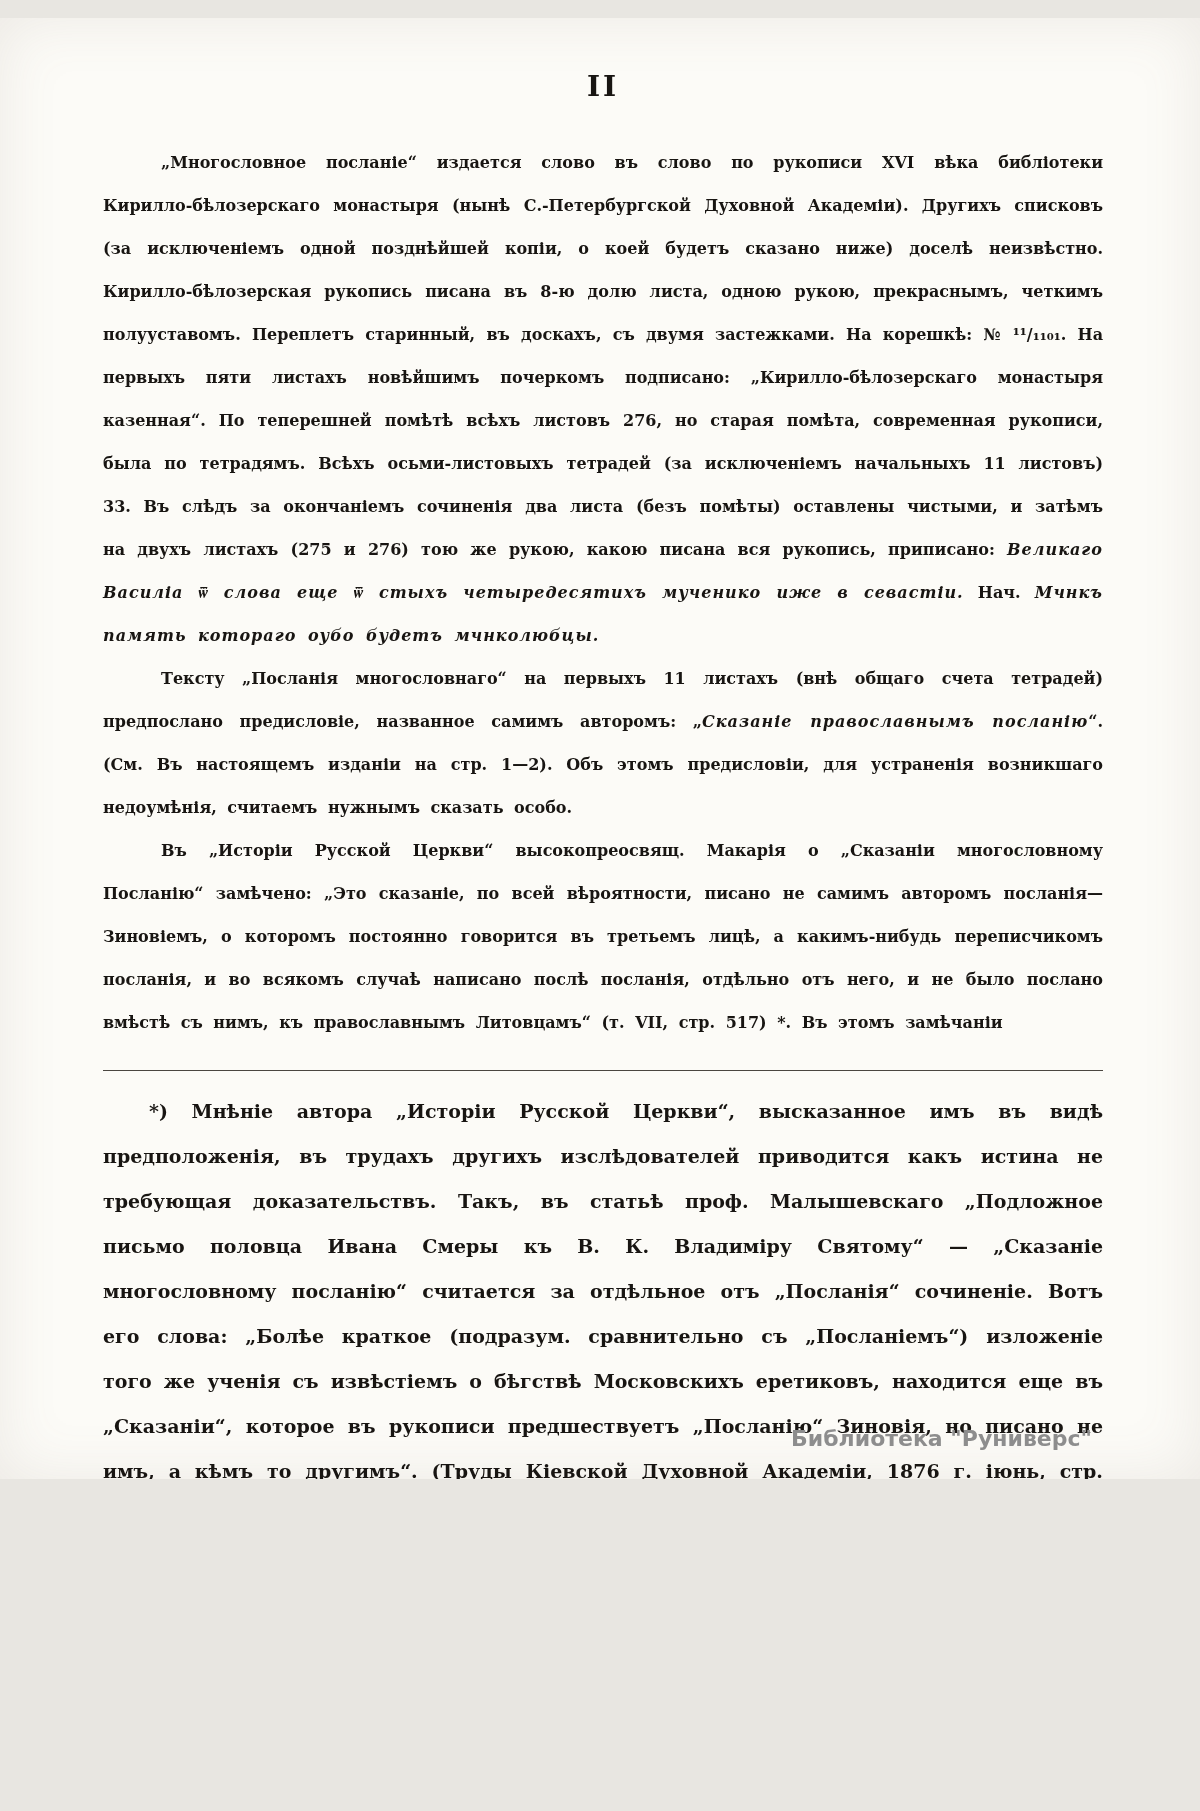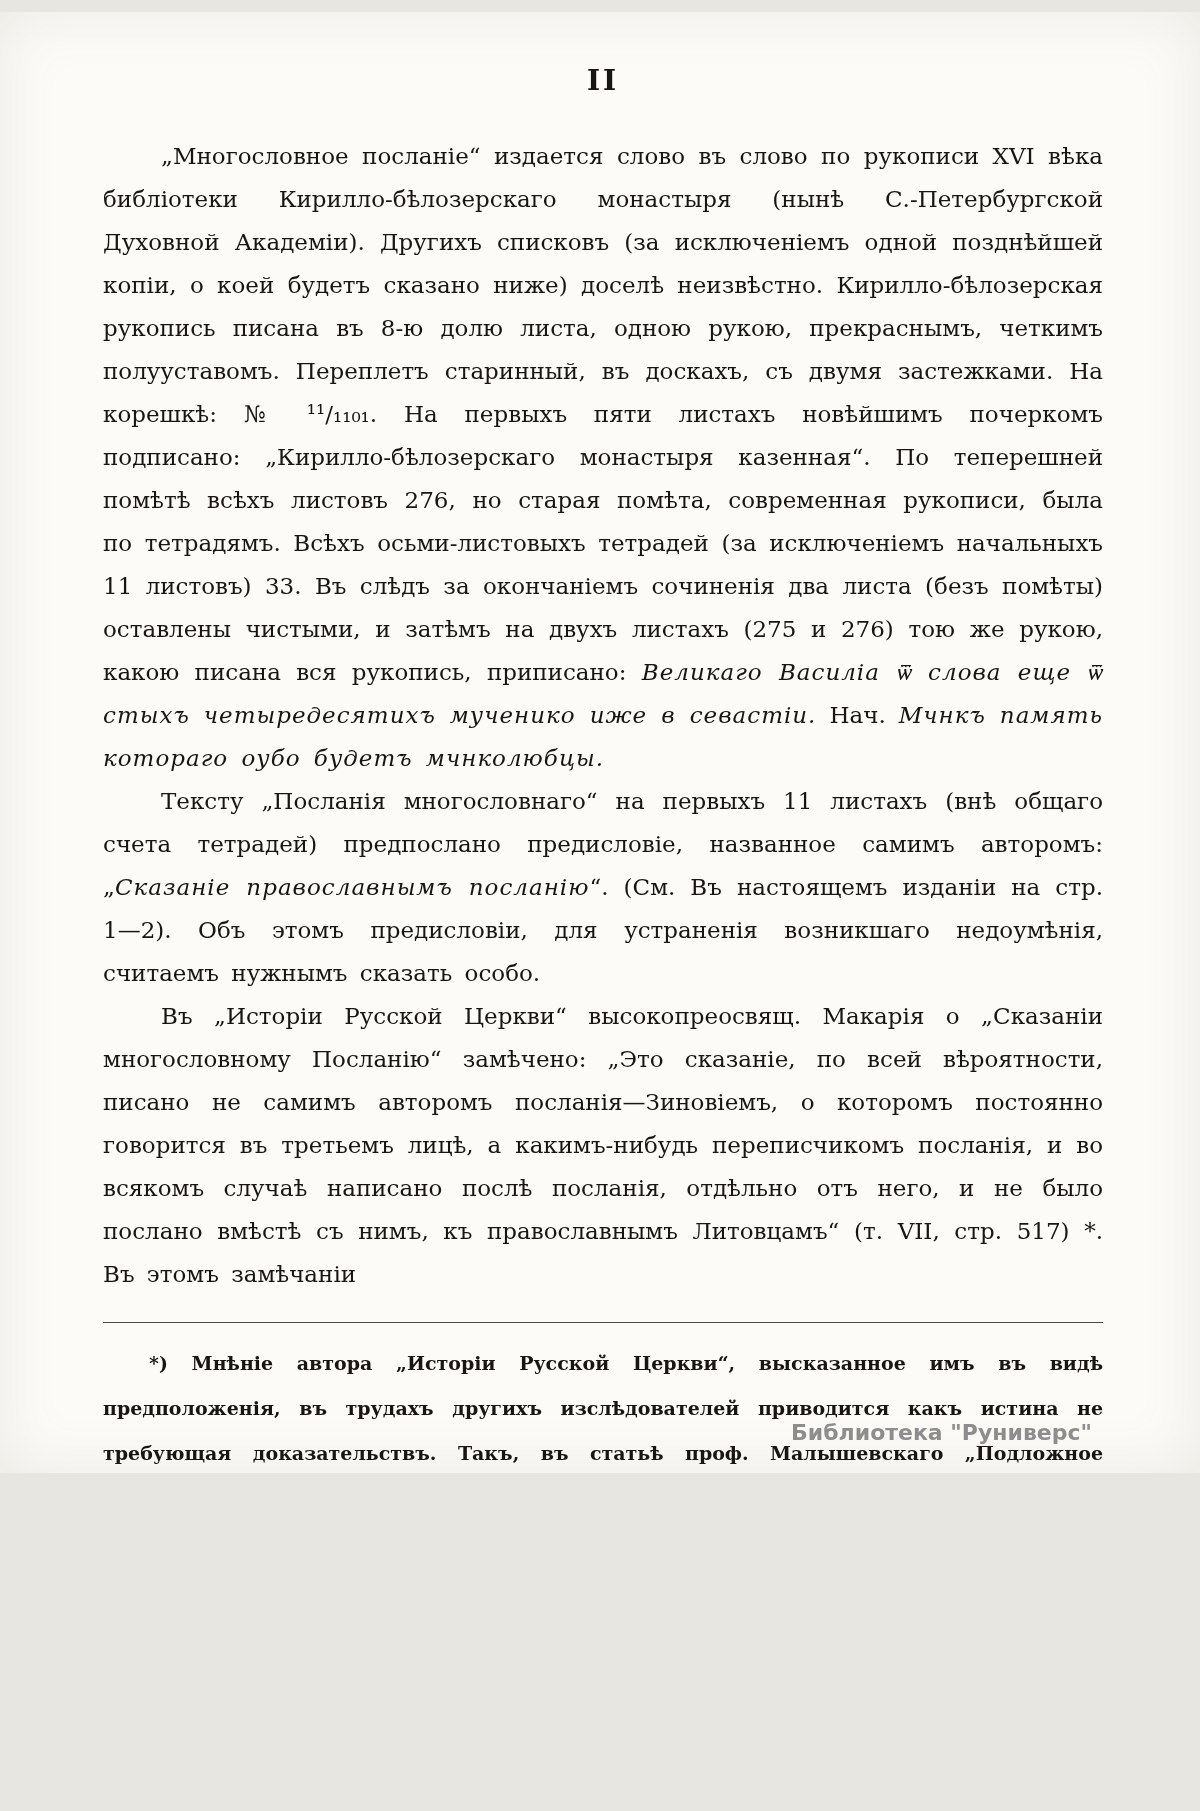--- a/index.html
+++ b/index.html
@@ -4,21 +4,21 @@
 <style>
   html, body {
     margin: 0;
     padding: 0;
     background: #e8e6e1;
   }
   .page {
     position: relative;
     width: 1200px;
     height: 1461px;
-    margin: 12px auto;
+    margin: 18px auto;
     background: #fcfbf7;
     overflow: hidden;
     font-family: "DejaVu Serif", serif;
     color: #181512;
     box-shadow: inset 0 0 60px rgba(120,110,95,0.12);
   }
   .text-block {
     position: absolute;
     left: 103px;
     top: 52px;
@@ -26,23 +26,23 @@
   }
   .page-number {
     text-align: center;
     font-size: 28px;
     font-weight: bold;
     letter-spacing: 3px;
     margin: 0 0 38px 0;
   }
   p.body-par {
     margin: 0;
-    font-size: 23px;
+    font-size: 16px;
     line-height: 43px;
-    font-weight: normal;
+    font-weight: bold;
     text-align: justify;
     text-indent: 58px;
     word-spacing: 5px;
   }
   .slavonic {
     font-style: italic;
     letter-spacing: 1px;
   }
   .footnote-sep {
     border: none;

